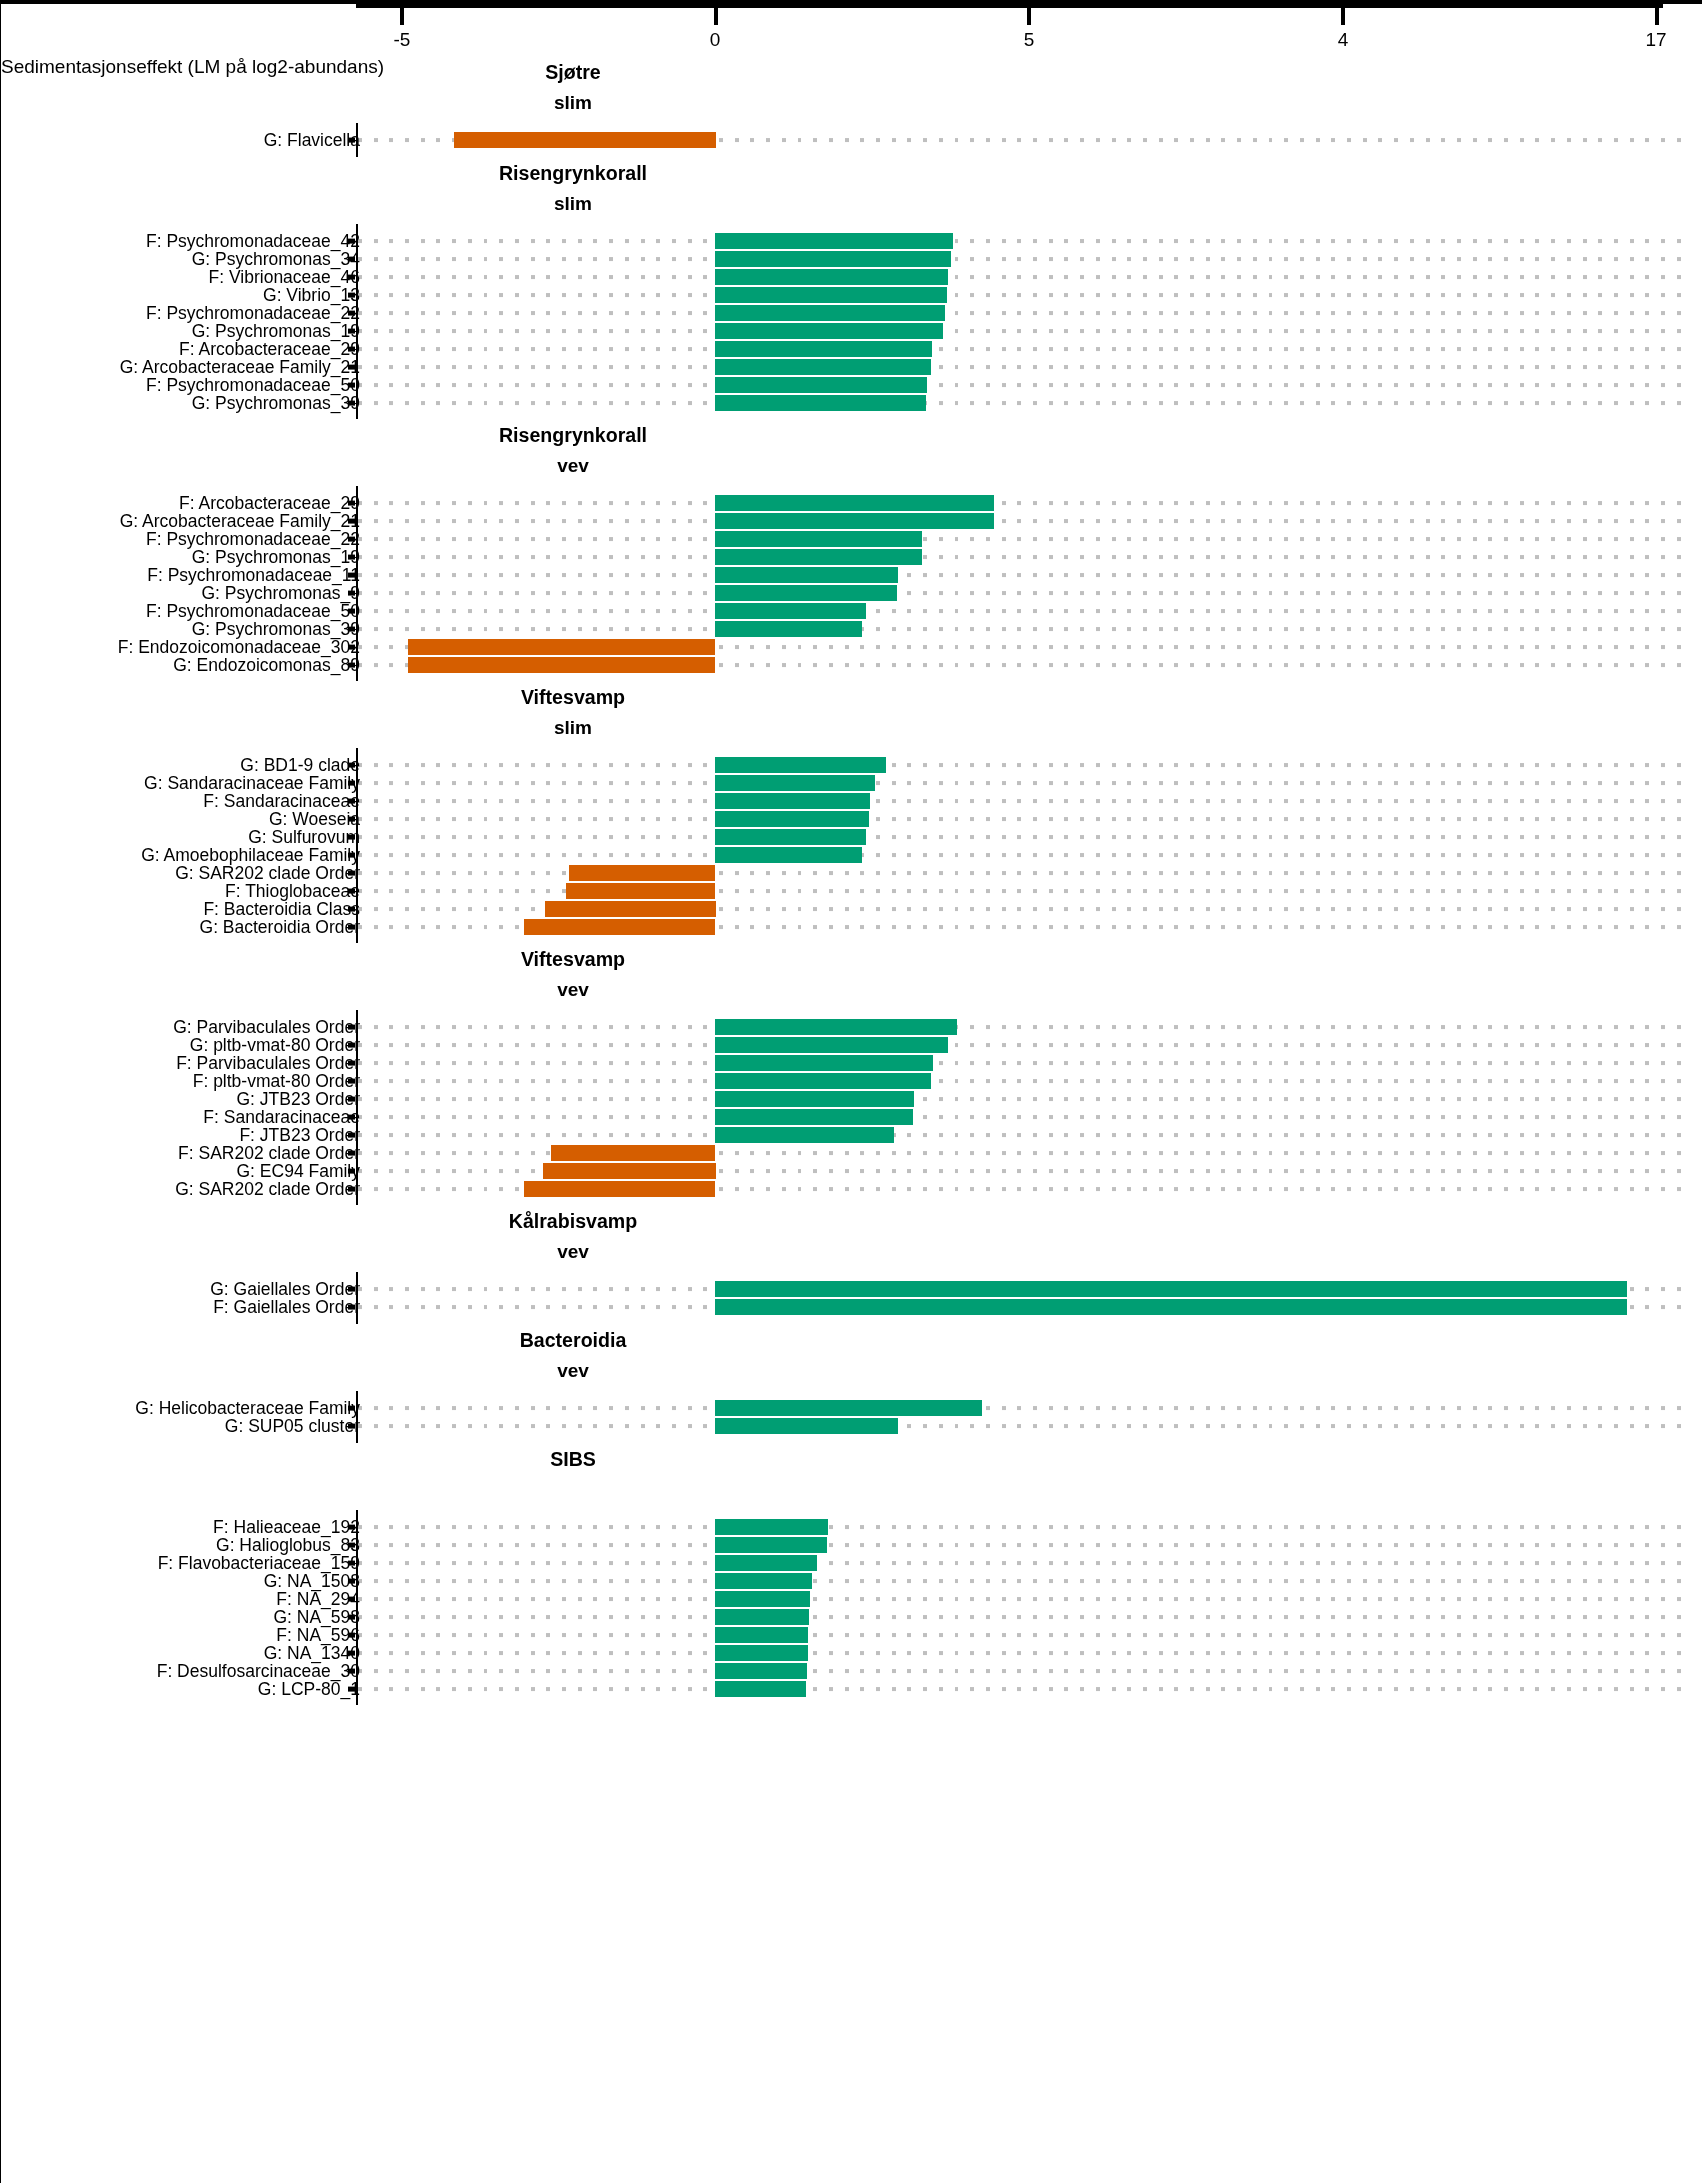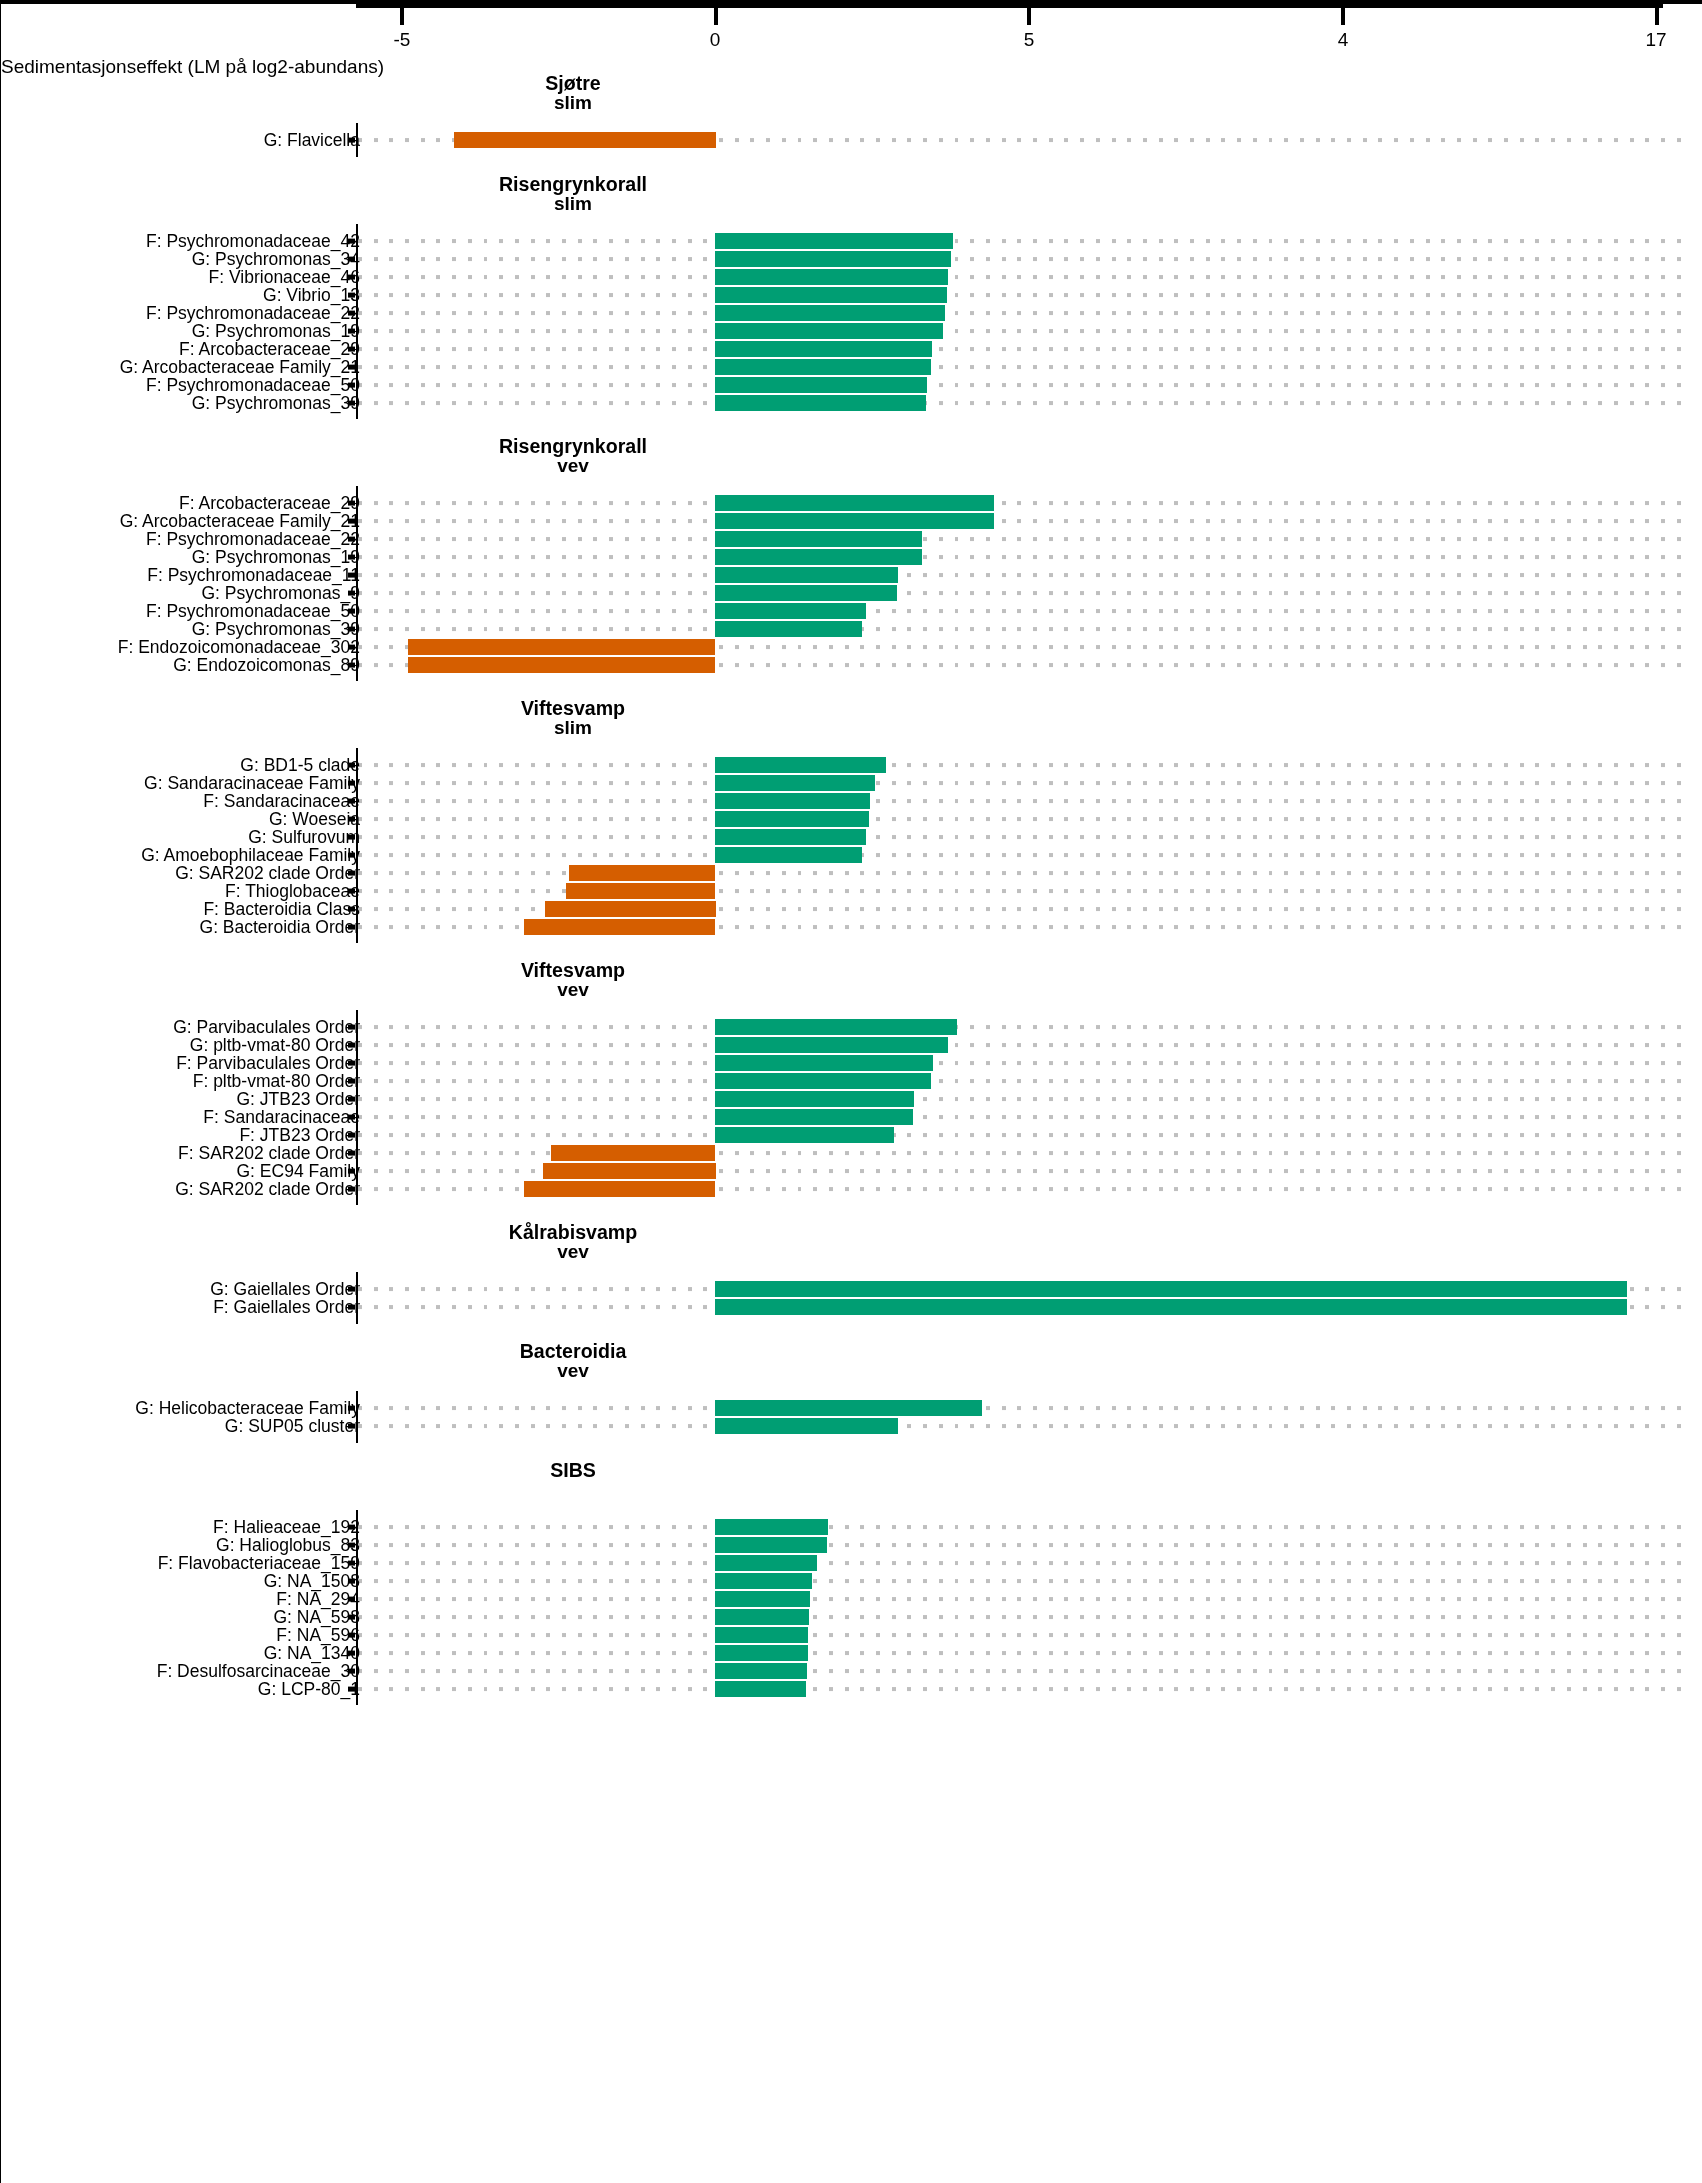--- a/index.html
+++ b/index.html
@@ -8,21 +8,21 @@
         border-top:4.4px solid #000;border-bottom:4.4px solid #000;
         border-left:1.7px solid #000;border-right:1.7px solid #000;background:#fff;}
   .plot-title{position:absolute;left:0;top:13px;width:1144px;text-align:center;
         font-size:27px;font-weight:bold;letter-spacing:-0.2px;}
 
   .panels{position:absolute;left:0;top:52px;width:1703px;}
 
   .panel{position:relative;width:1703px;}
   .strip{position:relative;height:32px;}
   .strip-label{position:absolute;left:0;width:1144px;text-align:center;
-        font-size:19.6px;font-weight:bold;top:16px;}
+        font-size:19.6px;font-weight:bold;top:5px;}
   .strip2{position:relative;height:35px;}
   .strip2-label{position:absolute;left:0;width:1144px;text-align:center;
         font-size:19px;font-weight:bold;top:4.4px;}
 
   .panelbody{position:relative;}
   .axisline{position:absolute;left:355px;top:0;bottom:0;width:2.2px;background:#000;}
   .row{position:relative;}
   .rowlabel{position:absolute;right:1344px;top:50%;transform:translateY(-50%);
         white-space:nowrap;font-size:17.5px;text-align:right;}
   .tickmark{position:absolute;left:347px;top:50%;transform:translateY(-50%);
@@ -206,21 +206,21 @@
         <div class="strip">
           <div class="strip-label">Viftesvamp</div>
         </div>
         <div class="strip2">
           <div class="strip2-label">slim</div>
         </div>
         <div class="panelbody" style="height: 195px; padding-top: 7.9px; box-sizing: border-box;">
           <div class="axisline"></div>
           <div class="row" style="height: 18px;">
             <div class="grid"></div>
-            <div class="rowlabel">G: BD1-5 clade</div>
+            <div class="rowlabel">G: BD1-9 clade</div>
             <div class="tickmark"></div>
             <div class="bar" style="left: 714px; width: 171px; top: 1.1px; height: 15.7px;"></div>
           </div>
           <div class="row" style="height: 18px;">
             <div class="grid"></div>
             <div class="rowlabel">G: Sandaracinaceae Family</div>
             <div class="tickmark"></div>
             <div class="bar" style="left: 714px; width: 160px; top: 1.1px; height: 15.7px;"></div>
           </div>
           <div class="row" style="height: 18px;">

